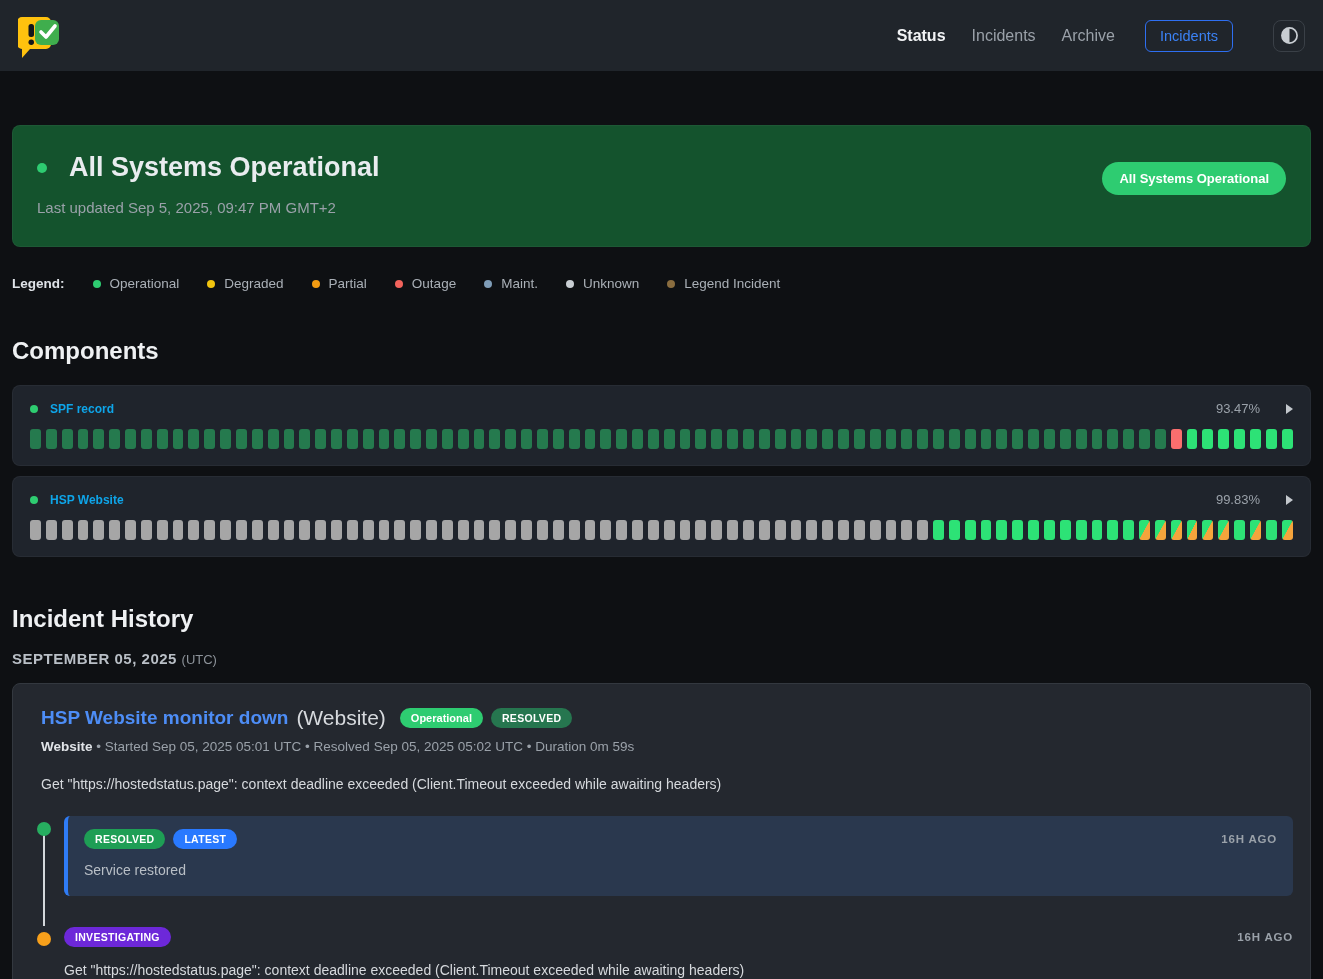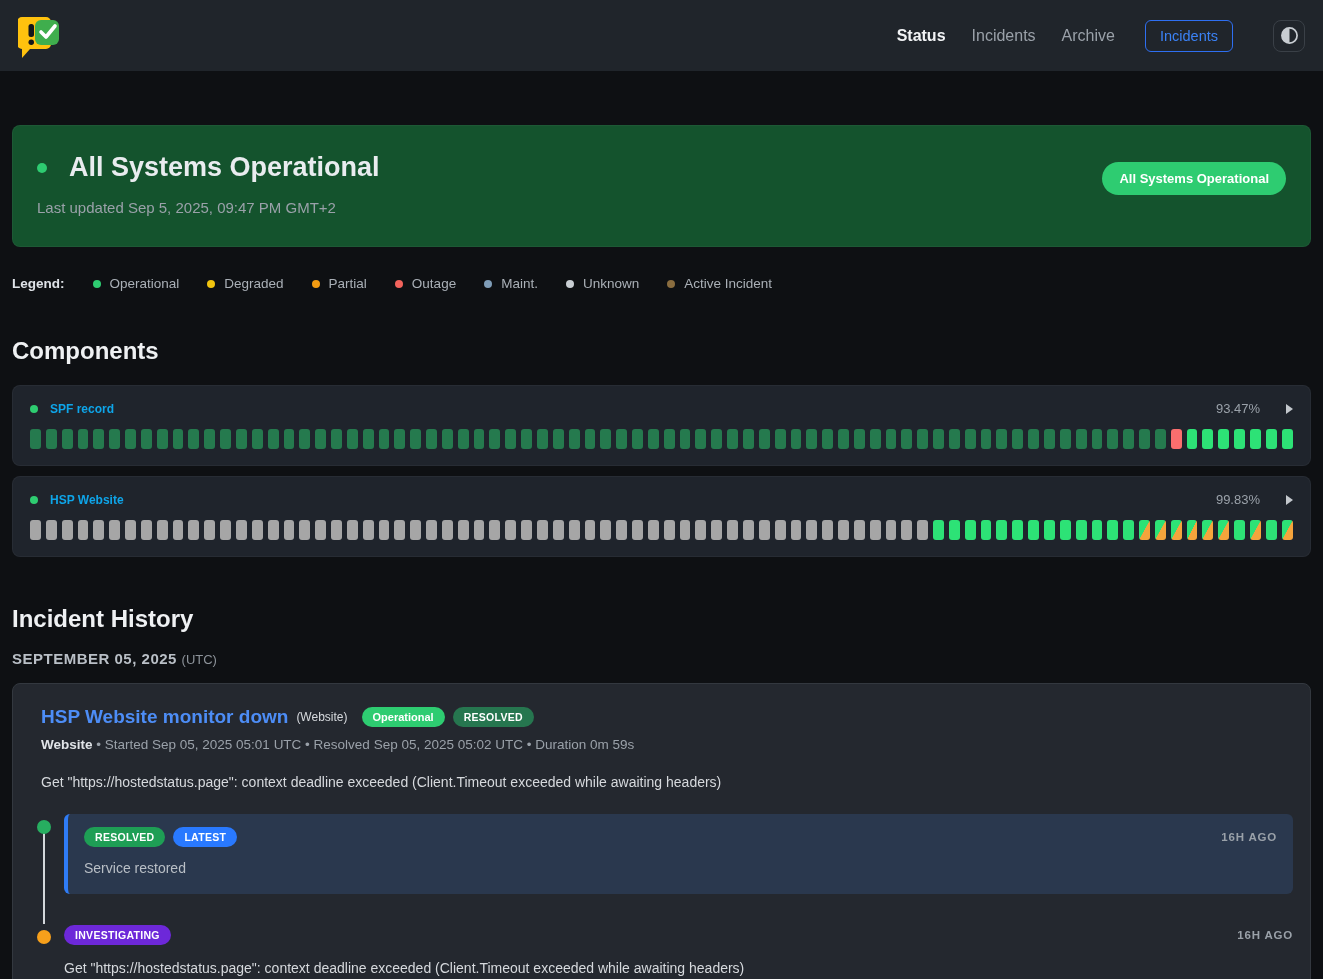--- a/index.html
+++ b/index.html
@@ -48,21 +48,21 @@
   .bars { margin-top:13px; display:flex; gap:5px; height:20px; }
   .bars .bar { flex:1; border-radius:3px; }
 
   
   .history-heading { margin-top:48px; }
   .history-date { margin-top:17px; font-size:15px; font-weight:bold; color:#b9bfc6; letter-spacing:0.5px; }
   .history-date .utc { font-size:13px; font-weight:normal; color:#8d939a; letter-spacing:0; }
   .incident-card { margin-top:16px; margin-bottom:13px; background:#24282f; border:1px solid #33383f; border-radius:8px; padding:16px 17px 20px; }
   .incident-title-row { display:flex; align-items:center; gap:8px; padding-left:11px; margin-top:6px; }
   .incident-link { font-size:19px; font-weight:600; color:#4d8df6; cursor:pointer; }
-  .incident-title-suffix { font-size:12px; color:#d7dade; margin-right:6px; }
+  .incident-title-suffix { font-size:21px; color:#d7dade; margin-right:6px; }
   .pill { border-radius:999px; color:#fff; font-weight:bold; white-space:nowrap; }
   .pill-operational { background:#2ecc71; font-size:11px; padding:4px 11px; }
   .pill-resolved-dark { background:#26764f; font-size:10.5px; padding:4px 11px; letter-spacing:0.3px; }
   .incident-meta { margin-top:9px; padding-left:11px; font-size:13.5px; color:#9aa1a9; }
   .incident-meta b { color:#e1e4e8; }
   .incident-desc { margin-top:22px; padding-left:11px; font-size:14px; color:#d6d9dd; }
 
   .timeline { position:relative; margin-top:24px; padding-left:7px; }
   .t-line { position:absolute; left:13px; top:18px; height:92px; width:2px; background:#d3d7db; }
   .t-row { display:flex; gap:13px; position:relative; }
@@ -144,21 +144,21 @@
         <span class="legend-item">
           <span class="dot dot-8" style="background-color: rgb(127, 157, 184);"></span>
           <span class="label">Maint.</span>
         </span>
         <span class="legend-item">
           <span class="dot dot-8" style="background-color: rgb(201, 206, 211);"></span>
           <span class="label">Unknown</span>
         </span>
         <span class="legend-item">
           <span class="dot dot-8" style="background-color: rgb(138, 109, 63);"></span>
-          <span class="label">Active Incident</span>
+          <span class="label">Legend Incident</span>
         </span>
       </span>
   </div>
 
   <h2 class="section-heading">Components</h2>
 
   <section class="component-card">
     <div class="component-head">
       <span class="dot dot-8" style="background-color: rgb(46, 204, 113);"></span>
       <span class="component-name">SPF record</span>

